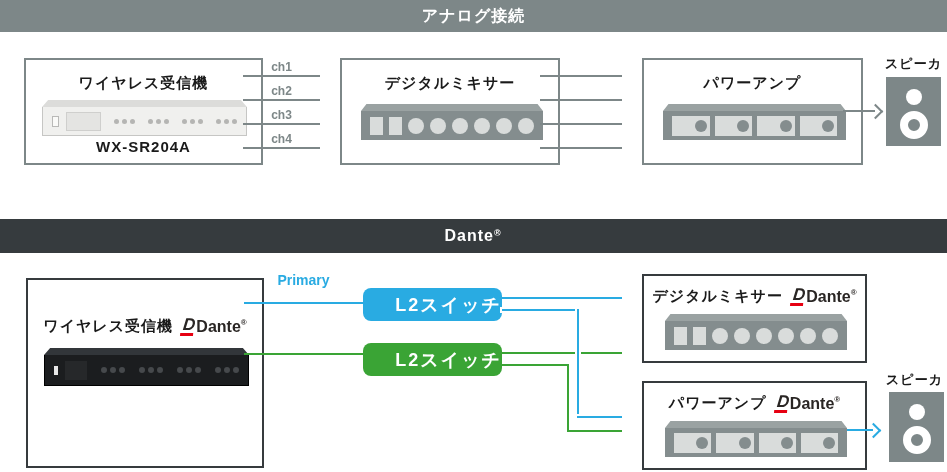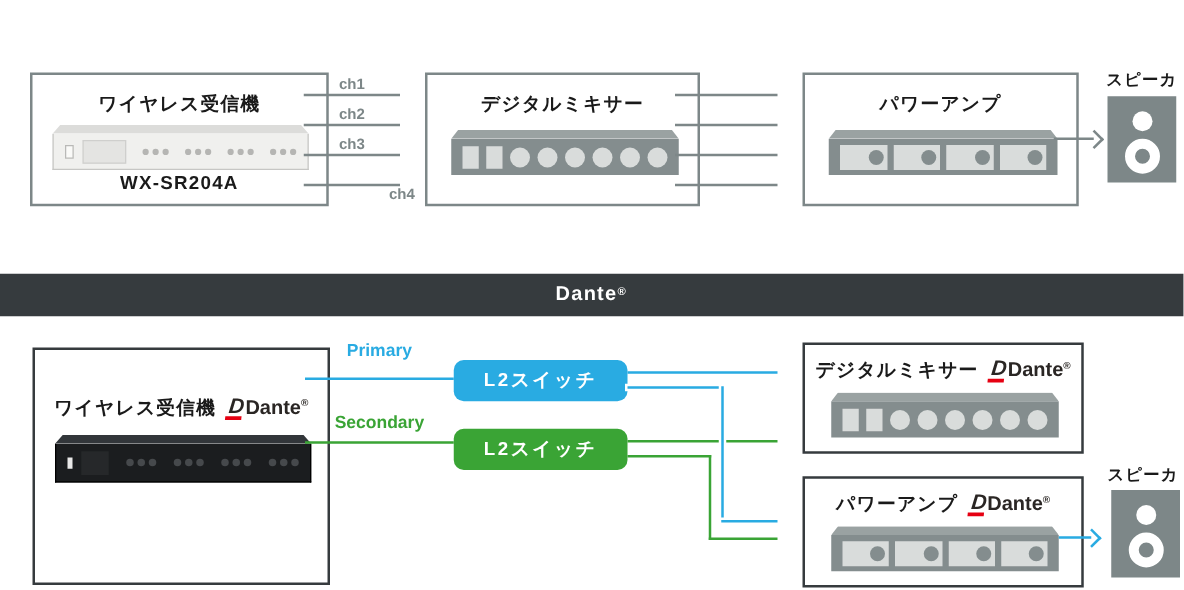--- a/index.html
+++ b/index.html
@@ -54,38 +54,41 @@
   .spk{position:absolute; background:var(--gray);}
   .spk .c1{position:absolute; left:50%; transform:translateX(-50%); top:12px; width:16px; height:16px; border-radius:50%; background:#fff;}
   .spk .c2{position:absolute; left:50%; transform:translateX(-50%); top:34px; width:28px; height:28px; border-radius:50%; border:8px solid #fff;}
   .spklabel{position:absolute; text-align:center; color:var(--ink); font-weight:bold; font-size:13px; letter-spacing:1px;}
 
   
   .chev{position:absolute; width:11px; height:11px; border-top:2px solid; border-right:2px solid; transform:rotate(45deg);}
 
   
   .netlabel{position:absolute; width:119px; text-align:center; font-weight:bold; font-size:14px;}
-  .l2{position:absolute; width:139px; height:33px; border-radius:8px; display:flex; align-items:center; justify-content:center;
-      color:#fff; font-weight:bold; font-size:15px; letter-spacing:2px;}
+  .l2{position:absolute; width:139px; height:33px; border-radius:8px; display:flex; align-items:center; justify-content:flex-end;
+      color:#fff; font-weight:bold; font-size:18px; letter-spacing:2px;}
   .bline{position:absolute; background:var(--blue);}
   .gline{position:absolute; background:var(--green);}
   .cased{box-shadow:0 0 0 2px #fff;}
 
   
   .dante{display:inline-flex; align-items:flex-end; color:#2a2624; font-weight:bold; line-height:1;}
   .dante .sym{position:relative; font-style:italic; font-size:17px; margin-right:1px; transform:skewX(-6deg); padding-bottom:3px;}
   .dante .sym::after{content:""; position:absolute; left:-2px; right:1px; bottom:0; height:3px; background:var(--red);}
   .dante .word{font-size:16px; padding-bottom:1px;}
   .dante .reg{font-size:8px; transform:translateY(-9px); display:inline-block;}
 </style>
 </head>
 <body>
 
 <div id="stage">
 
+  <div id="analog-bar" class="bar">
+    <span>アナログ接続</span>
+  </div>
 
   <div class="dbox g" style="left:4px; top:58px; width:239px; height:107px;">
     <div class="boxtitle">ワイヤレス受信機</div>
     <div class="rack rack-white" style="left:16px; top:40px; width:205px;">
       <div class="rtop"></div>
       <div class="rbody">
         <span class="sq"></span>
           <span class="scr"></span>
         <span class="grp">
             <i></i>
@@ -112,21 +115,21 @@
     <div class="boxtitle" style="top:auto; bottom:8px;">WX-SR204A</div>
   </div>
 
   <div class="hline" style="left:243px; top:75px;  width:77px;"></div>
   <div class="hline" style="left:243px; top:99px;  width:77px;"></div>
   <div class="hline" style="left:243px; top:123px; width:77px;"></div>
   <div class="hline" style="left:243px; top:147px; width:77px;"></div>
   <div class="chlabel" style="left:243px; top:60px;">ch1</div>
   <div class="chlabel" style="left:243px; top:84px;">ch2</div>
   <div class="chlabel" style="left:243px; top:108px;">ch3</div>
-  <div class="chlabel" style="left:243px; top:148px;margin-left:40px;">ch4</div>
+  <div class="chlabel" style="left:243px; top:132px;">ch4</div>
 
   <div class="dbox g" style="left:320px; top:58px; width:220px; height:107px;">
     <div class="boxtitle">デジタルミキサー</div>
     <div class="rack rack-gray" style="left:19px; top:44px; width:182px;">
       <div class="rtop"></div>
       <div class="rbody" style="gap:6px;">
         <span class="disp"></span>
           <span class="disp"></span>
         <span class="dot"></span>
           <span class="dot"></span>
@@ -211,21 +214,20 @@
             <i></i>
             <i></i>
             <i></i>
           </span>
       </div>
     </div>
   </div>
 
   <div class="netlabel" style="left:244px; top:272px; color:var(--blue);">Primary</div>
   <div class="bline" style="left:244px; top:302px; width:119px; height:2px;"></div>
-  <div class="netlabel" style="left:244px; top:329px; color:var(--green);">Secondary</div>
   <div class="gline" style="left:244px; top:353px; width:119px; height:2px;"></div>
 
   <div class="l2" style="left:363px; top:288px; background:var(--blue);">
     <span>L2スイッチ</span>
   </div>
   <div class="l2" style="left:363px; top:343px; background:var(--green);">
     <span>L2スイッチ</span>
   </div>
 
   <div class="gline" style="left:502px; top:352px; width:120px; height:2px;"></div>

